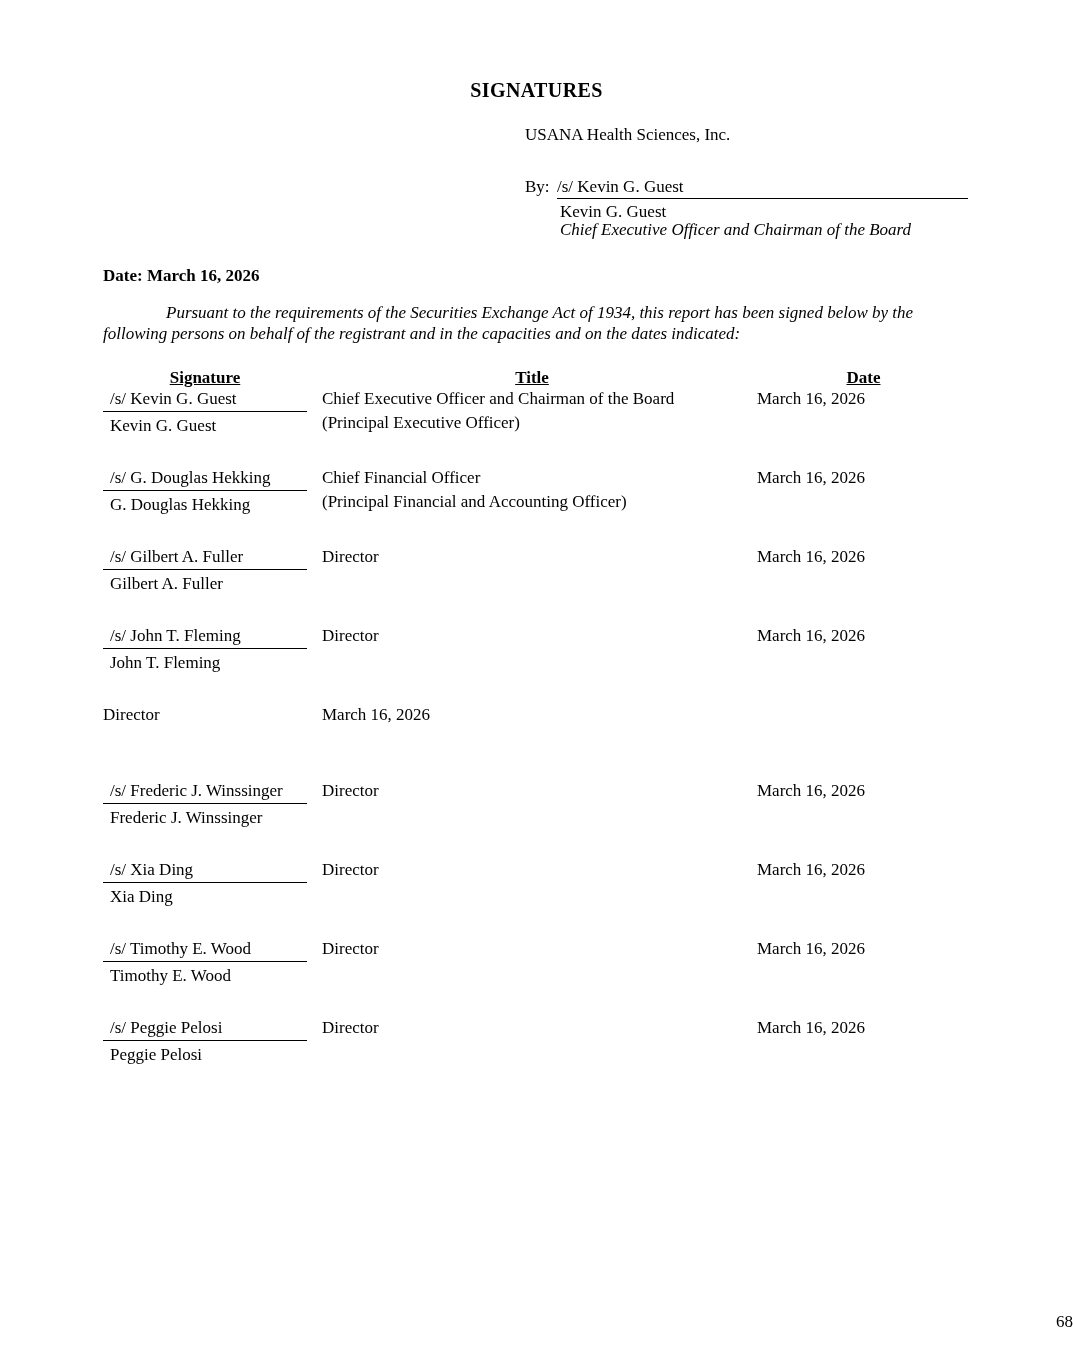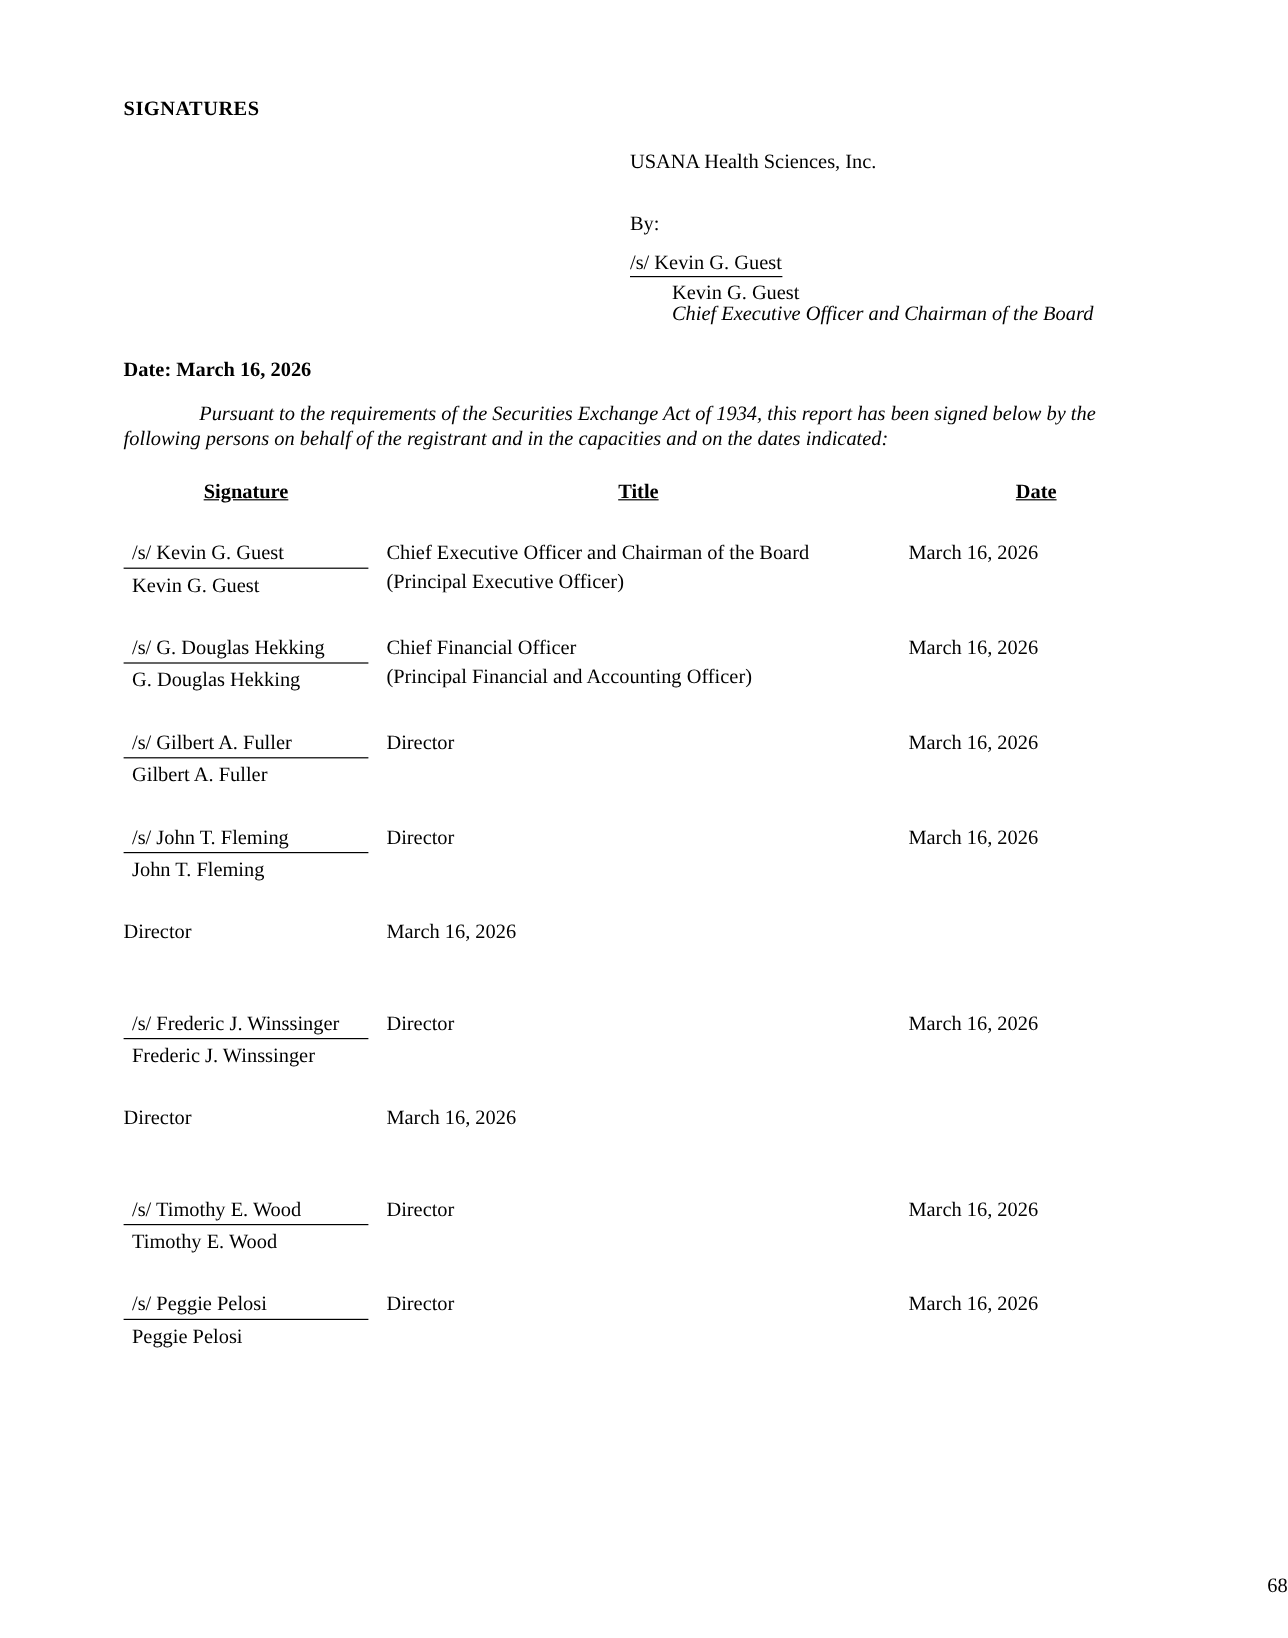--- a/index.html
+++ b/index.html
@@ -10,41 +10,40 @@
     position: relative;
     overflow: hidden;
     font-family: "Liberation Serif", "DejaVu Serif", serif;
     font-size: 17px;
     line-height: 21px;
     color: #000000;
   }
   .content { padding: 80px 103px 0 103px; }
 
   .doc-title {
-    text-align: left;
+    text-align: center;
     font-weight: bold;
-    font-size: 17px;
+    font-size: 20px;
     letter-spacing: 0.4px;
   }
   .body-para {
     margin-top: 18px;
     text-indent: 63px;
     text-align: left;
   }
   .company-line {
     margin-top: 23px;
     margin-left: 422px;
   }
   .by-row {
     margin-top: 31px;
     margin-left: 422px;
     width: 443px;
     display: flex;
     align-items: flex-start;
-    flex-direction: column;
   }
   .by-label { width: 32px; flex: 0 0 32px; }
   .by-sig {
     flex: 1;
     border-bottom: 1.5px solid #000;
     padding-bottom: 1px;
   }
   .by-name {
     margin-top: 4px;
     margin-left: 457px;
@@ -57,21 +56,21 @@
   }
   .date-line { margin-top: 26px; font-weight: bold; }
   .para2 { margin-top: 16px; text-indent: 63px; font-style: italic; }
 
   .sig-table { margin-top: 23px; }
   .sig-row {
     display: grid;
     grid-template-columns: 204px 420px 213px;
     column-gap: 15px;
   }
-  .header-row { margin-bottom: 30px; }
+  .header-row { }
   .hdr {
     text-align: center;
     font-weight: bold;
     text-decoration: underline;
   }
   .row-group { margin-bottom: 31px; }
   .sig-text {
     border-bottom: 1.5px solid #000;
     padding: 0 0 2px 7px;
     min-height: 21px;
@@ -178,20 +177,24 @@
       <div class="sig-name">Frederic J. Winssinger</div>
     </div>
     <div class="title-cell">
       <div class="t1">Director</div>
       <div class="t2"></div>
     </div>
     <div class="date-cell">March 16, 2026</div>
   </div>
 
   <div class="sig-row row-group">
+    <div class="sig-cell">
+      <div class="sig-text">/s/ Xia Ding</div>
+      <div class="sig-name">Xia Ding</div>
+    </div>
     <div class="title-cell">
       <div class="t1">Director</div>
       <div class="t2"></div>
     </div>
     <div class="date-cell">March 16, 2026</div>
   </div>
 
   <div class="sig-row row-group">
     <div class="sig-cell">
       <div class="sig-text">/s/ Timothy E. Wood</div>

